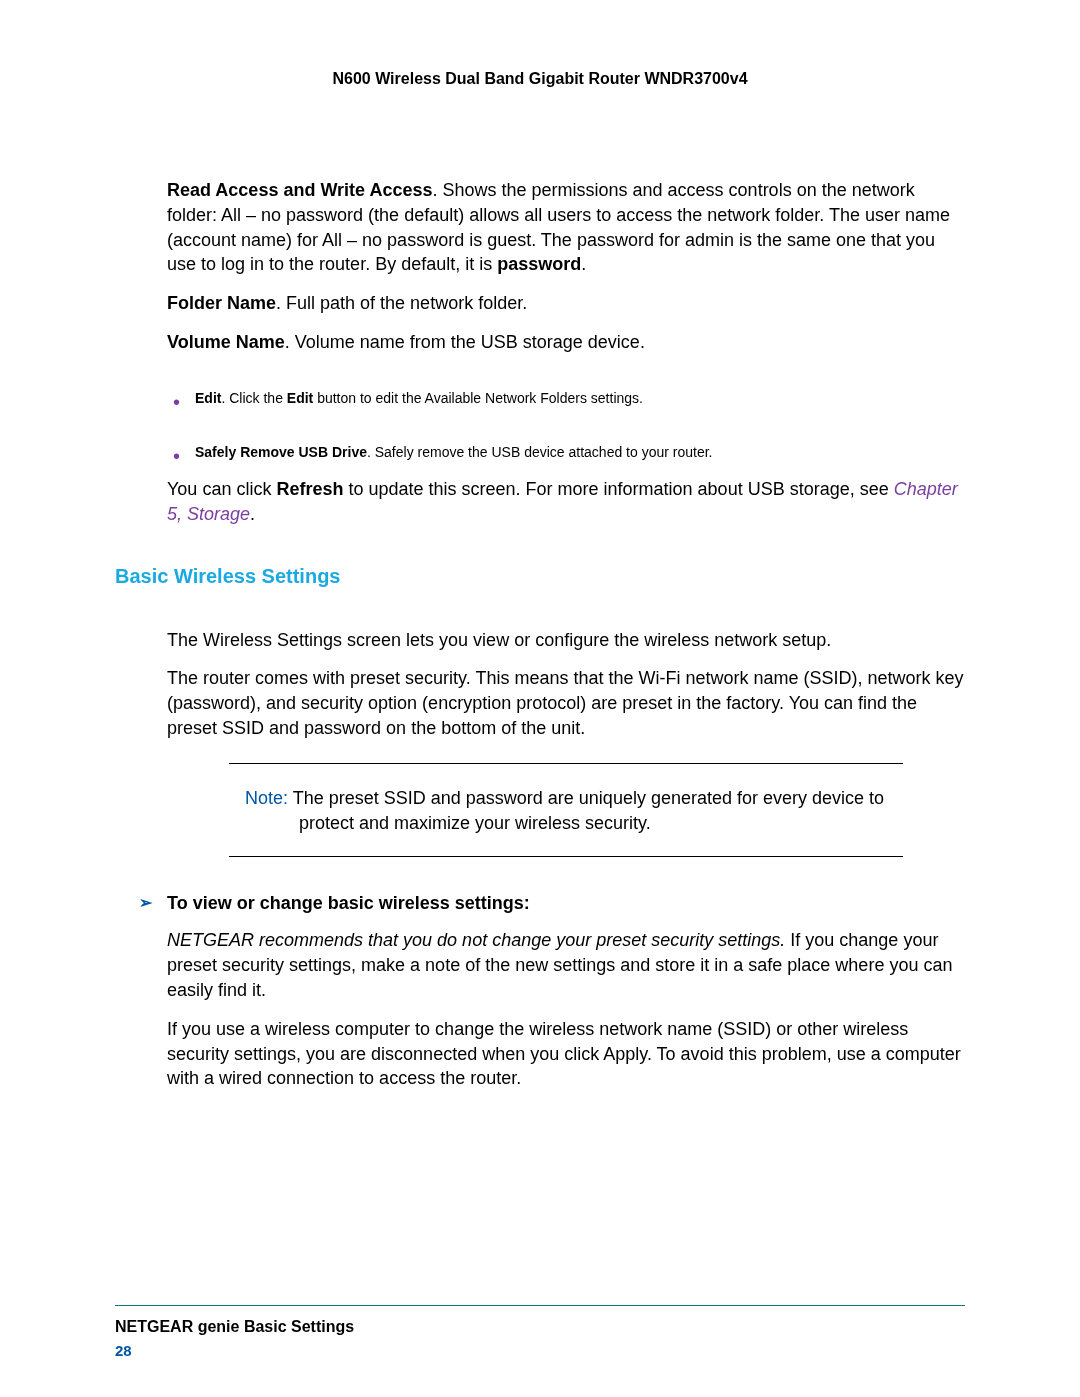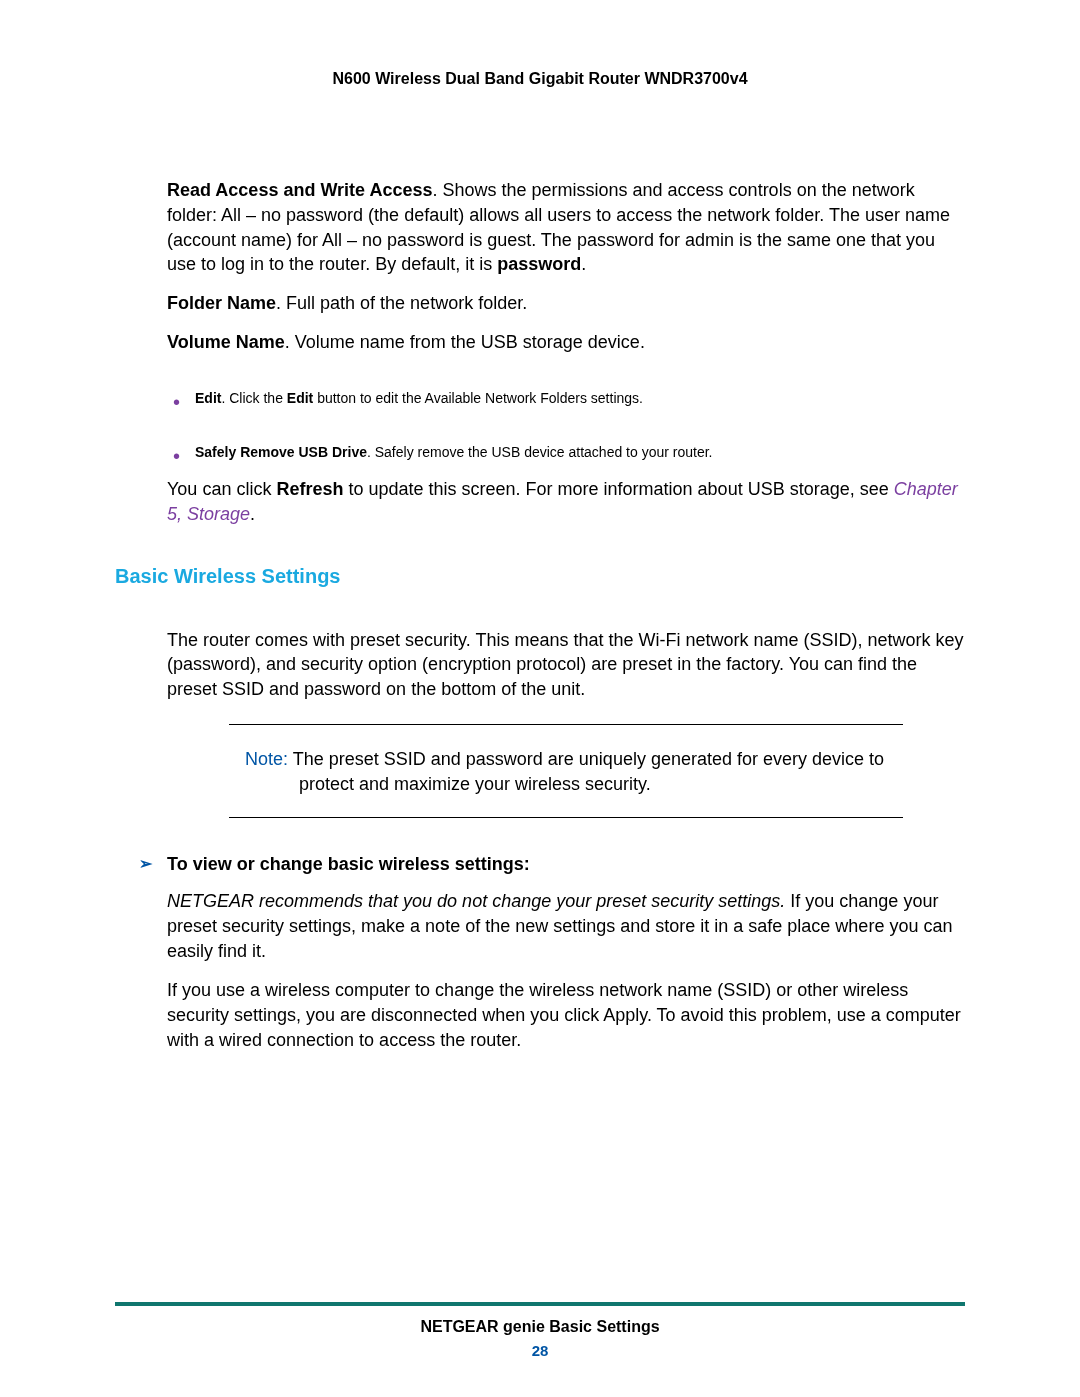--- a/index.html
+++ b/index.html
@@ -101,22 +101,22 @@
       font-size: 16px;
     }
     .italic {
       font-style: italic;
     }
     .footer {
       position: absolute;
       bottom: 38px;
       left: 115px;
       right: 115px;
-      border-top: 4px solid #0f766e;
-      text-align: center;
+      border-top: 1px solid #0f766e;
+      text-align: left;
       padding-top: 12px;
     }
     .footer-title {
       font-weight: bold;
       font-size: 16px;
       margin-bottom: 6px;
     }
     .footer-page {
       color: #0055a5;
       font-weight: bold;
@@ -153,20 +153,21 @@
     </ul>
 
     <p class="para">
       <span>You can click </span><span class="bold">Refresh</span><span> to update this screen. For more information about USB storage, see </span><span class="link">Chapter 5, Storage</span><span>.</span>
     </p>
   </div>
 
   <h2 class="section-heading">Basic Wireless Settings</h2>
 
   <div class="content">
+    <p class="para">The Wireless Settings screen lets you view or configure the wireless network setup.</p>
     <p class="para">The router comes with preset security. This means that the Wi-Fi network name (SSID), network key (password), and security option (encryption protocol) are preset in the factory. You can find the preset SSID and password on the bottom of the unit.</p>
 
     <div class="note-block">
       <div class="note-inner">
         <span class="note-label">Note:</span><span class="note-text"> The preset SSID and password are uniquely generated for every device to protect and maximize your wireless security.</span>
       </div>
     </div>
 
     <p class="steps-heading">To view or change basic wireless settings:</p>
 

